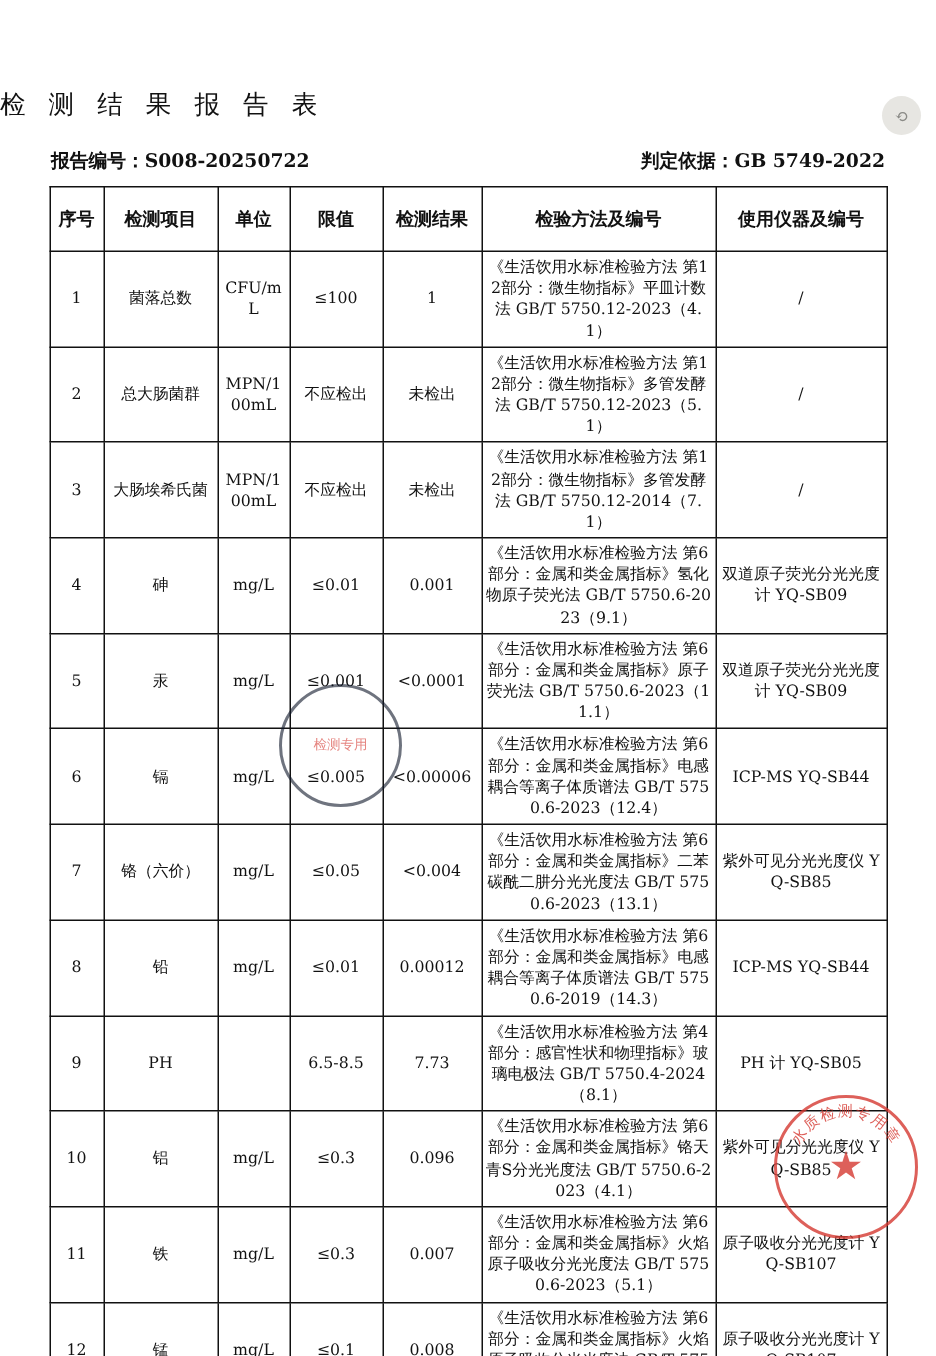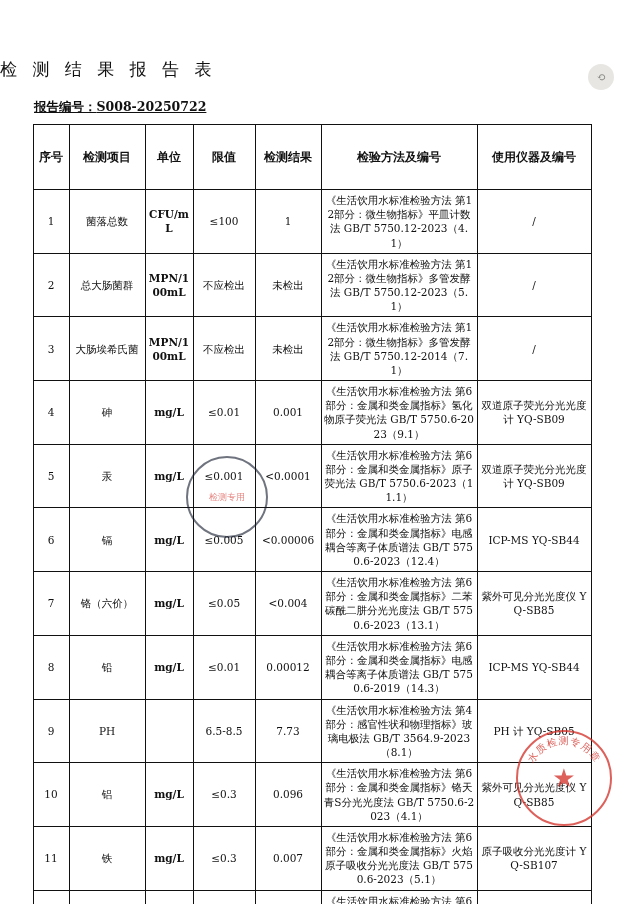--- a/index.html
+++ b/index.html
@@ -45,62 +45,61 @@
   }
   .meta-row {
     display: flex;
     justify-content: space-between;
     margin: 18px 34px 8px 34px;
     font-size: 12.5px;
     font-weight: bold;
   }
   .meta-left, .meta-right {
     white-space: nowrap;
-    text-decoration: underline;
   }
   table.report {
     border-collapse: collapse;
     margin: 0 auto;
     width: 558px;
     table-layout: fixed;
   }
   table.report td, table.report th {
     border: 1px solid #111;
     text-align: center;
     vertical-align: middle;
     font-size: 10.5px;
     padding: 3px 2px;
     line-height: 1.35;
     word-break: break-all;
   }
   table.report thead td {
     font-size: 12px;
     font-weight: bold;
     height: 26px;
-    padding: 19px 2px;
+    padding: 8px 2px;
   }
   .col-no    { width: 36px; }
   .col-item  { width: 76px; }
   .col-unit  { width: 48px; }
   .col-limit { width: 62px; }
   .col-result{ width: 66px; }
   .col-method{ width: 156px; }
   .col-instr { width: 114px; }
   .cell-item { font-size: 11.5px; }
   .cell-result { font-size: 11px; }
   .cell-method {
     text-align: left;
     padding-left: 5px;
     padding-right: 3px;
     font-size: 9.5px;
     line-height: 1.45;
     margin-left: 44px;
   }
   .cell-instr { font-size: 10.5px; line-height: 1.5; }
-  .cell-unit { font-size: 10.5px; font-weight: bold; }
+  .cell-unit { font-size: 10.5px; }
   
   .seal {
     position: absolute;
     right: 12px;
     top: 672px;
     width: 92px;
     height: 92px;
     border: 2.5px solid #d4342c;
     border-radius: 50%;
     opacity: 0.78;
@@ -153,20 +152,23 @@
 
 <div class="page">
 
   <div class="corner-badge">⟲</div>
 
   <div class="doc-title">检 测 结 果 报 告 表</div>
 
   <div class="meta-row">
     <div class="meta-left">
       <span>报告编号：</span><span>S008-20250722</span>
+    </div>
+    <div class="meta-right">
+      <span>判定依据：</span><span>GB 5749-2022</span>
     </div>
   </div>
 
   <table class="report">
     <colgroup>
       <col class="col-no">
         <col class="col-item">
         <col class="col-unit">
         <col class="col-limit">
         <col class="col-result">
@@ -256,21 +258,21 @@
         <td class="cell-result">0.00012</td>
         <td class="cell-method">《生活饮用水标准检验方法 第6部分：金属和类金属指标》电感耦合等离子体质谱法 GB/T 5750.6-2019（14.3）</td>
         <td class="cell-instr">ICP-MS YQ-SB44</td>
       </tr>
       <tr>
         <td>9</td>
         <td class="cell-item">PH</td>
         <td class="cell-unit"></td>
         <td>6.5-8.5</td>
         <td class="cell-result">7.73</td>
-        <td class="cell-method">《生活饮用水标准检验方法 第4部分：感官性状和物理指标》玻璃电极法 GB/T 3564.9-2023（8.1）</td>
+        <td class="cell-method">《生活饮用水标准检验方法 第4部分：感官性状和物理指标》玻璃电极法 GB/T 5750.4-2024（8.1）</td>
         <td class="cell-instr">PH 计 YQ-SB05</td>
       </tr>
       <tr>
         <td>10</td>
         <td class="cell-item">铝</td>
         <td class="cell-unit">mg/L</td>
         <td>≤0.3</td>
         <td class="cell-result">0.096</td>
         <td class="cell-method">《生活饮用水标准检验方法 第6部分：金属和类金属指标》铬天青S分光光度法 GB/T 5750.6-2023（4.1）</td>
         <td class="cell-instr">紫外可见分光光度仪 YQ-SB85</td>

